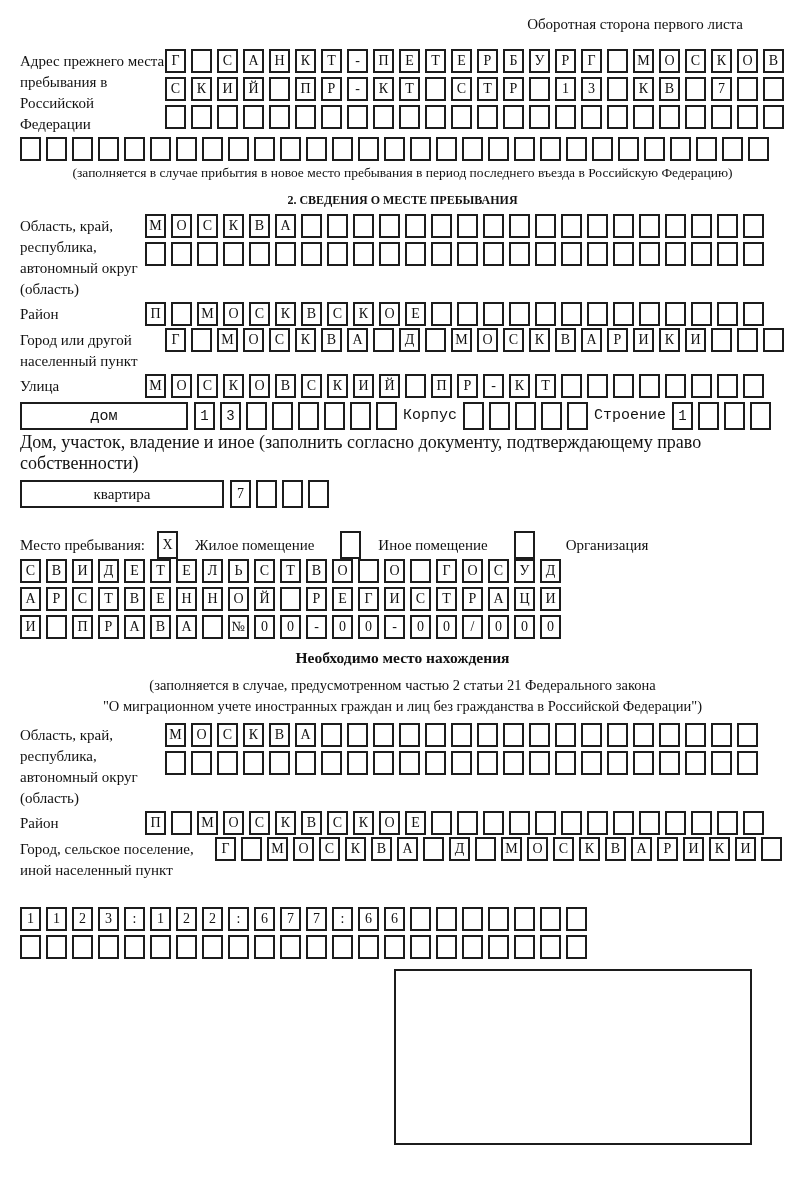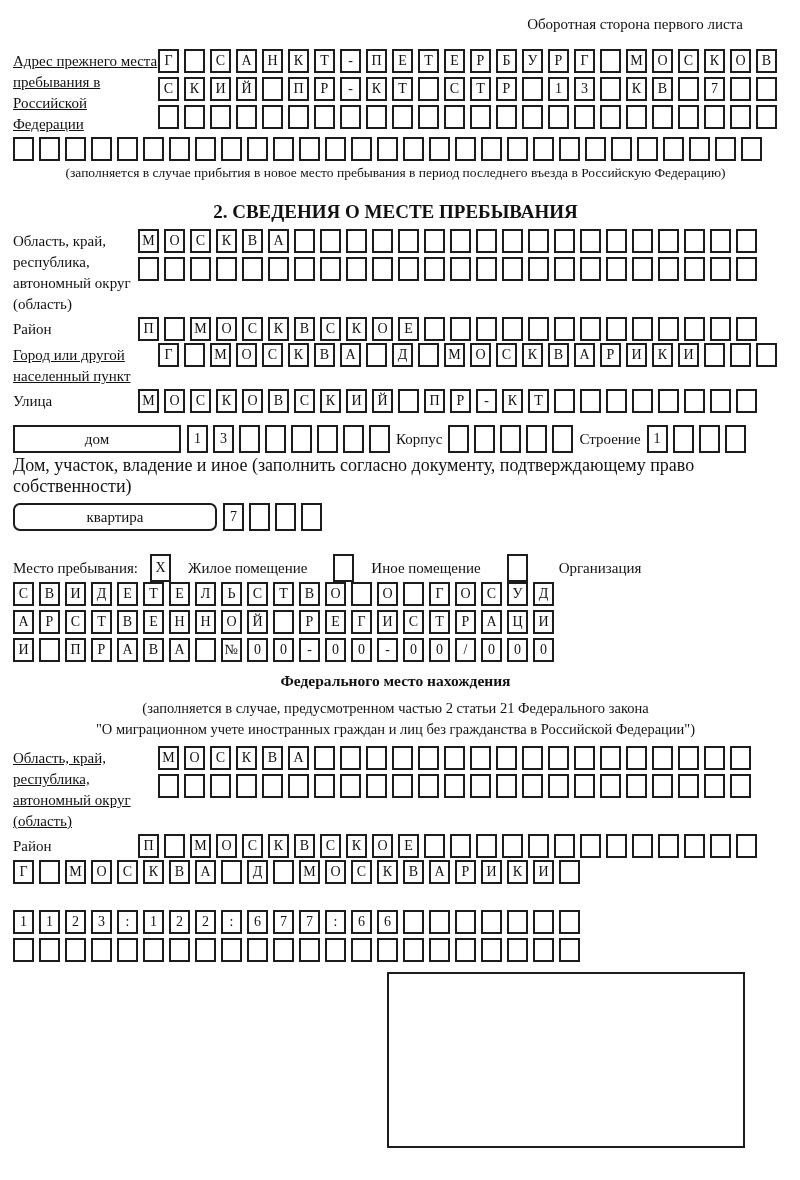--- a/index.html
+++ b/index.html
@@ -2,46 +2,46 @@
 <html><head>
 <meta charset="utf-8">
 <style>
   * { box-sizing: border-box; margin: 0; padding: 0; }
   html, body { background: #fff; }
   body {
     width: 800px; height: 1180px;
     font-family: "Liberation Serif", "DejaVu Serif", serif;
     color: #111; font-size: 15px; overflow: hidden;
   }
-  .page { padding: 16px 5px 0 13px; width: 800px; }
+  .page { padding: 16px 5px 0 20px; width: 800px; }
 
   .header-note { text-align: right; padding-right: 52px; font-size: 15px; margin-bottom: 16px; }
 
   .form-row { display: flex; align-items: flex-start; margin-bottom: 2px; }
   .lbl { line-height: 21px; padding-top: 2px; flex: none; }
-  .w145 { width: 145px; text-decoration: underline; } .w125 { width: 125px; } .w195 { width: 195px; } .w220 { width: 220px; }
+  .w145 { width: 145px; } .w125 { width: 125px; } .w195 { width: 195px; } .w220 { width: 220px; }
 
   .boxcol { display: flex; flex-direction: column; gap: 4px; }
   .boxrow { display: flex; flex-wrap: nowrap; }
   .cbox {
     width: 21px; height: 24px; flex: none;
     border: 2px solid #1c1c1c; margin-right: 5px;
     display: flex; align-items: center; justify-content: center;
     font-size: 14px; line-height: 1; background: #fff;
   }
   .boxrow .cbox:last-child { margin-right: 0; }
   .rowgap { margin-bottom: 4px; }
 
   .footnote { text-align: center; font-size: 13.5px; margin: 4px 0 6px 0; width: 765px; }
-  .sec-title { text-align: center; font-weight: bold; font-size: 19px; margin: 20px 0 6px 0; width: 765px; }
+  .sec-title { text-align: center; font-weight: bold; font-size: 12px; margin: 12px 0 6px 0; width: 765px; }
 
   .widebox { height: 28px; border: 2px solid #1c1c1c; display: flex; align-items: center;
              justify-content: center; flex: none; margin-right: 6px; }
   .widebox.dom { width: 168px; }
-  .widebox.kv  { width: 204px; border-radius: 7px; }
+  .widebox.kv  { width: 204px; }
   .inline-lbl { line-height: 28px; padding: 0 6px; flex: none; }
   .houserow .cbox, .aptrow .cbox, .checkrow .cbox { height: 28px; }
 
   .caption { font-size: 18px; margin: 2px 0 6px 0; }
 
   .checkrow { display: flex; align-items: center; margin-top: 23px; }
   .checkrow .gap { width: 12px; flex: none; }
   .checkrow .biggap { width: 26px; flex: none; }
   .check-hint { margin: 2px 0 8px 215px; font-size: 14px; }
 
@@ -318,21 +318,21 @@
         <div class="cbox"></div>
         <div class="cbox"></div>
         <div class="cbox"></div>
         <div class="cbox"></div>
         <div class="cbox"></div>
         <div class="cbox"></div>
         <div class="cbox"></div>
       </div>
   </div>
 
-  <div class="form-row houserow" style="margin-top:12px;">
+  <div class="form-row houserow" style="margin-top:4px;font-family:Liberation Mono, monospace;">
     <div class="widebox dom">дом</div>
     <div class="boxrow">
         <div class="cbox">1</div>
         <div class="cbox">3</div>
         <div class="cbox"></div>
         <div class="cbox"></div>
         <div class="cbox"></div>
         <div class="cbox"></div>
         <div class="cbox"></div>
         <div class="cbox"></div>
@@ -448,21 +448,21 @@
           <div class="cbox">0</div>
           <div class="cbox">0</div>
           <div class="cbox">/</div>
           <div class="cbox">0</div>
           <div class="cbox">0</div>
           <div class="cbox">0</div>
         </div>
     </div>
   </div>
 
-  <div class="center-title">Федерального место нахождения</div>
+  <div class="center-title">Необходимо место нахождения</div>
   <div class="center-note">(заполняется в случае, предусмотренном частью 2 статьи 21 Федерального закона</div>
   <div class="center-note mb6">"О миграционном учете иностранных граждан и лиц без гражданства в Российской Федерации")</div>
 
   <div class="form-row">
     <div class="lbl w145">Область, край, республика, автономный округ (область)</div>
     <div class="boxcol">
       <div class="boxrow">
           <div class="cbox">М</div>
           <div class="cbox">О</div>
           <div class="cbox">С</div>
@@ -539,20 +539,21 @@
         <div class="cbox"></div>
         <div class="cbox"></div>
         <div class="cbox"></div>
         <div class="cbox"></div>
         <div class="cbox"></div>
         <div class="cbox"></div>
       </div>
   </div>
 
   <div class="form-row">
+    <div class="lbl w195">Город, сельское поселение, иной населенный пункт</div>
     <div class="boxrow">
         <div class="cbox">Г</div>
         <div class="cbox"></div>
         <div class="cbox">М</div>
         <div class="cbox">О</div>
         <div class="cbox">С</div>
         <div class="cbox">К</div>
         <div class="cbox">В</div>
         <div class="cbox">А</div>
         <div class="cbox"></div>

